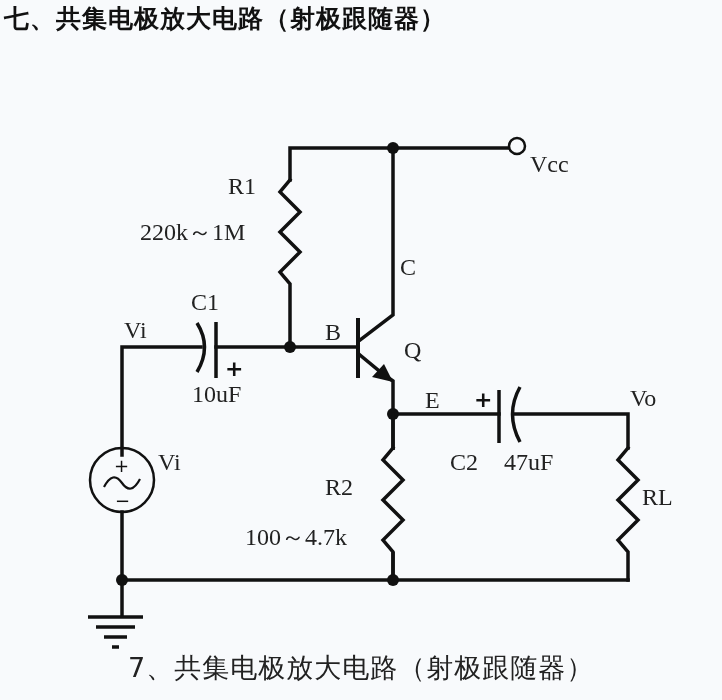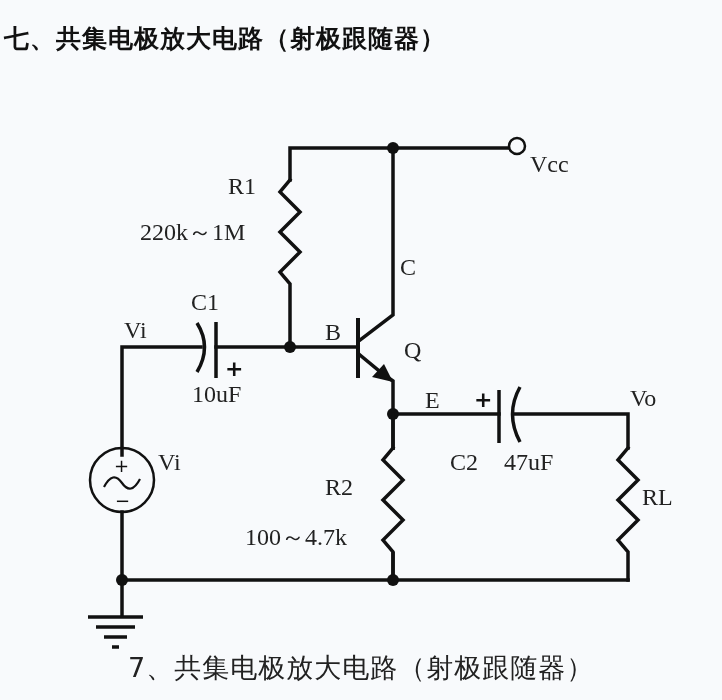--- a/index.html
+++ b/index.html
@@ -1,20 +1,20 @@
 <!DOCTYPE html>
 <html><head>
 <meta charset="utf-8">
 <style>
   html, body { margin: 0; padding: 0; background: #f8fafc; }
   body { width: 722px; height: 700px; position: relative; overflow: hidden; }
   .title {
     position: absolute; left: 4px; top: 2px;
     font-family: "DejaVu Sans", sans-serif; font-weight: bold;
-    font-size: 25px; color: #111; letter-spacing: 1px; white-space: nowrap; margin-top: 20px;
+    font-size: 25px; color: #111; letter-spacing: 1px; white-space: nowrap;
   }
   svg.circuit { position: absolute; left: 0; top: 0; }
   .lbl { font-family: "Liberation Serif", "DejaVu Serif", serif; font-size: 24px; fill: #222; }
   .wire { stroke: #111; stroke-width: 3.5; fill: none; stroke-linejoin: miter; stroke-linecap: square; }
   .node { fill: #111; }
   .caption {
     position: absolute; left: 128px; top: 650px;
     font-family: "DejaVu Sans", sans-serif; font-size: 27px; color: #222;
     white-space: nowrap; letter-spacing: 1px;
   }

